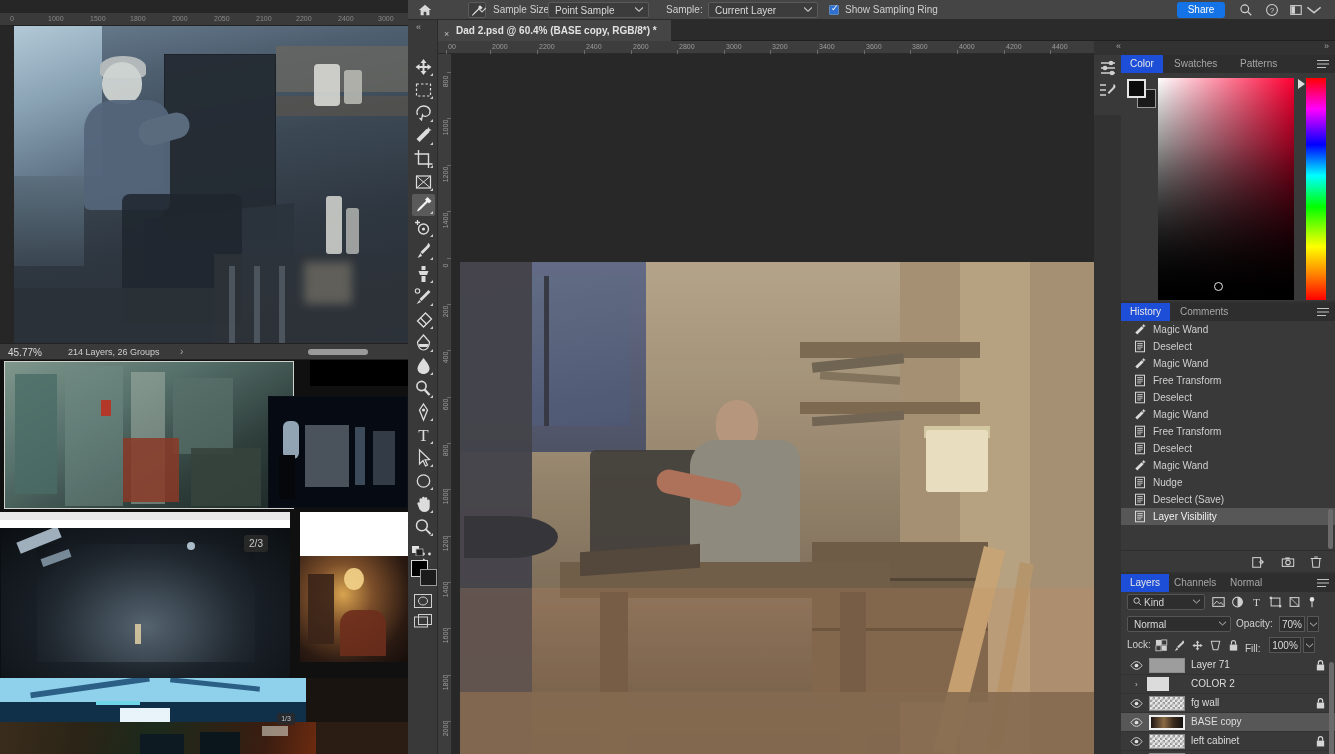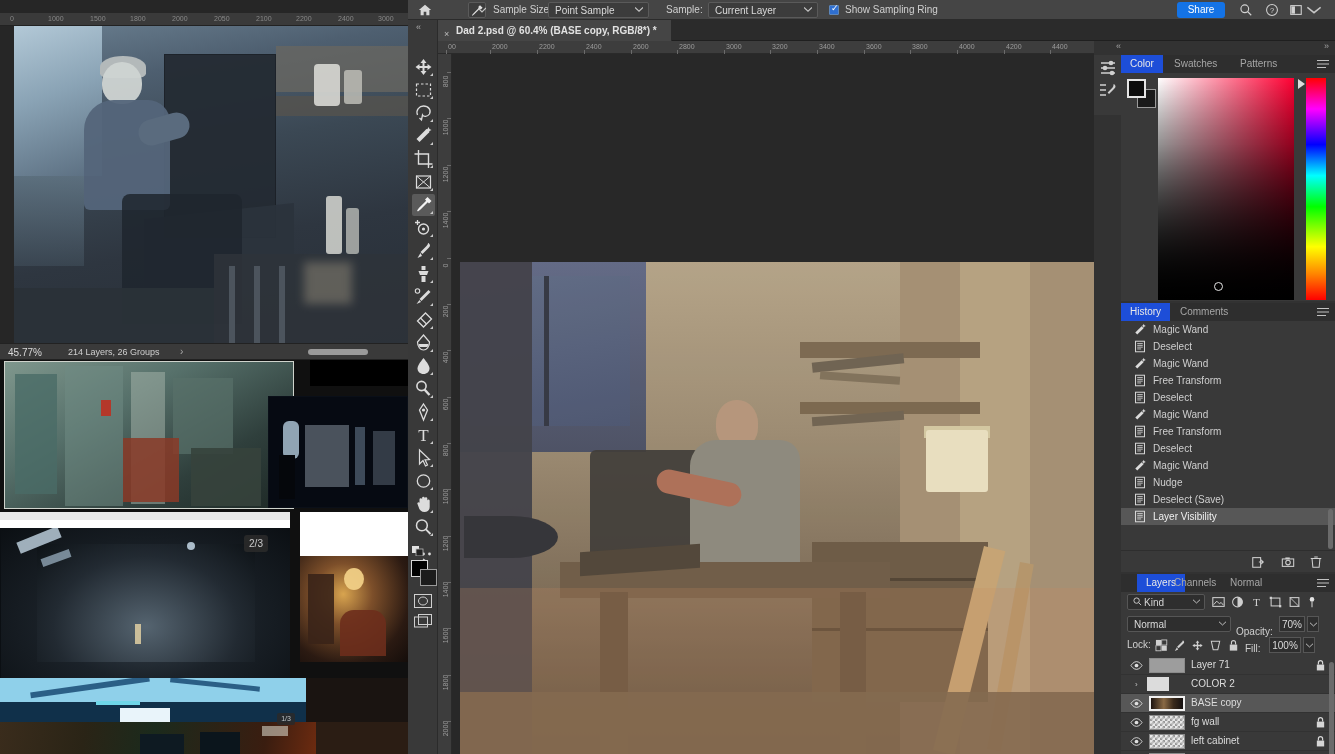--- a/index.html
+++ b/index.html
@@ -232,21 +232,21 @@
   .lrow-filter { position:absolute; left:0; top:18px; width:214px; height:20px; }
   .kindbox { position:absolute; left:6px; top:2px; width:78px; height:16px; background:#2e2e2e; border:1px solid #565656; border-radius:2px;}
   .kindbox .q { position:absolute; left:5px; top:2px; font-size:9px; color:#c6c6c6;}
   .kindbox .k { position:absolute; left:16px; top:2px; font-size:10px; color:#d4d4d4;}
   .kindbox .c { position:absolute; right:4px; top:4px;}
   .fico { position:absolute; top:3px; width:15px; height:14px;}
   .lrow-blend { position:absolute; left:0; top:40px; width:214px; height:20px; }
   .blendbox { position:absolute; left:6px; top:2px; width:104px; height:16px; background:#2e2e2e; border:1px solid #565656; border-radius:2px; }
   .blendbox span { position:absolute; left:6px; top:2px; font-size:10px; color:#dadada;}
   .blendbox .c { position:absolute; right:4px; top:4px;}
-  .oplabel { position:absolute; left:115px; top:12px; font-size:10px; color:#d0d0d0;}
+  .oplabel { position:absolute; left:115px; top:4px; font-size:10px; color:#d0d0d0;}
   .opval { position:absolute; left:158px; top:2px; width:26px; height:16px; background:#2e2e2e; border:1px solid #565656;
      font-size:10px; color:#dadada; text-align:center; line-height:15px;}
   .opcar { position:absolute; left:186px; top:2px; width:12px; height:16px; background:#2e2e2e; border:1px solid #565656;}
   .lrow-lock { position:absolute; left:0; top:62px; width:214px; height:18px; }
   .lockl { position:absolute; left:6px; top:3px; font-size:10px; color:#d0d0d0;}
   .lkico { position:absolute; top:3px; width:13px; height:13px;}
   .filll { position:absolute; left:124px; top:7px; font-size:10px; color:#d0d0d0;}
   .fillval{ position:absolute; left:148px; top:1px; width:32px; height:16px; background:#2e2e2e; border:1px solid #565656;
      font-size:10px; color:#dadada; text-align:center; line-height:15px;}
   .fillcar{ position:absolute; left:182px; top:1px; width:12px; height:16px; background:#2e2e2e; border:1px solid #565656;}
@@ -816,21 +816,21 @@
             </svg>
           <svg class="fi" style="left:188px" viewBox="0 0 16 16">
             <path d="M3.5 4 L12.5 4 L11.6 14 L4.4 14 Z" fill="none" stroke="#cfcfcf" stroke-width="1.2"></path>
             <path d="M2 4 H14 M6 2.2 H10" stroke="#cfcfcf" stroke-width="1.2"></path>
             </svg>
         </div>
       </div>
 
       <div class="panel" id="layersPanel">
         <div class="ptabs">
-          <div class="ptab active" style="left:16px">Layers</div>
+          <div class="ptab active" style="left:0">Layers</div>
           <div class="ptab" style="left:44px">Channels</div>
           <div class="ptab" style="left:100px">Normal</div>
           <svg class="pmenu" width="12" height="10" viewBox="0 0 12 10">
             <path d="M0 1.5 H12 M0 5 H12 M0 8.5 H9" stroke="#c2c2c2" stroke-width="1.2"></path>
             </svg>
         </div>
 
         <div class="lrow-filter">
           <div class="kindbox">
             <svg class="q" width="9" height="9" viewBox="0 0 10 10">
@@ -930,43 +930,43 @@
                   <path d="M3.7 6 L3.7 4 a2.3 2.3 0 0 1 4.6 0 L8.3 6" fill="none" stroke="#d6d6d6" stroke-width="1.3"></path>
                 </svg></span>
             </div>
             <div class="lrow">
               <span class="lexp">›</span>
               <span class="lthumb" style="border: none; left: 26px; width: 22px; height: 14px;">
                 <div style="width:100%;height:100%;background:#dcdcdc;"></div>
               </span>
               <span class="lname">COLOR 2</span>
             </div>
-            <div class="lrow sel">
-              <span class="eye"><svg viewBox="0 0 16 12" width="13" height="11">
-                  <path d="M8 1.2 C12 1.2 14.8 6 14.8 6 C14.8 6 12 10.8 8 10.8 C4 10.8 1.2 6 1.2 6 C1.2 6 4 1.2 8 1.2 Z" fill="none" stroke="#e0e0e0" stroke-width="1.1"></path>
-                  <circle cx="8" cy="6" r="2.3" fill="#e0e0e0"></circle>
-                </svg></span>
-              <span class="lthumb" style="border: 2px solid rgb(240, 240, 240);">
-                <div style="width:100%;height:100%;background:linear-gradient(90deg,#1d1410,#8a6a45 40%,#3a2a1c 70%,#141010);"></div>
-              </span>
-              <span class="lname">BASE copy</span>
-            </div>
             <div class="lrow">
               <span class="eye"><svg viewBox="0 0 16 12" width="13" height="11">
                   <path d="M8 1.2 C12 1.2 14.8 6 14.8 6 C14.8 6 12 10.8 8 10.8 C4 10.8 1.2 6 1.2 6 C1.2 6 4 1.2 8 1.2 Z" fill="none" stroke="#e0e0e0" stroke-width="1.1"></path>
                   <circle cx="8" cy="6" r="2.3" fill="#e0e0e0"></circle>
                 </svg></span>
               <span class="lthumb">
                 <div class="checker"></div>
               </span>
               <span class="lname">fg wall</span>
               <span class="llock"><svg viewBox="0 0 12 14" width="11" height="13">
                   <rect x="2" y="6" width="8" height="6.4" fill="#d6d6d6"></rect>
                   <path d="M3.7 6 L3.7 4 a2.3 2.3 0 0 1 4.6 0 L8.3 6" fill="none" stroke="#d6d6d6" stroke-width="1.3"></path>
                 </svg></span>
+            </div>
+            <div class="lrow sel">
+              <span class="eye"><svg viewBox="0 0 16 12" width="13" height="11">
+                  <path d="M8 1.2 C12 1.2 14.8 6 14.8 6 C14.8 6 12 10.8 8 10.8 C4 10.8 1.2 6 1.2 6 C1.2 6 4 1.2 8 1.2 Z" fill="none" stroke="#e0e0e0" stroke-width="1.1"></path>
+                  <circle cx="8" cy="6" r="2.3" fill="#e0e0e0"></circle>
+                </svg></span>
+              <span class="lthumb" style="border: 2px solid rgb(240, 240, 240);">
+                <div style="width:100%;height:100%;background:linear-gradient(90deg,#1d1410,#8a6a45 40%,#3a2a1c 70%,#141010);"></div>
+              </span>
+              <span class="lname">BASE copy</span>
             </div>
             <div class="lrow">
               <span class="eye"><svg viewBox="0 0 16 12" width="13" height="11">
                   <path d="M8 1.2 C12 1.2 14.8 6 14.8 6 C14.8 6 12 10.8 8 10.8 C4 10.8 1.2 6 1.2 6 C1.2 6 4 1.2 8 1.2 Z" fill="none" stroke="#e0e0e0" stroke-width="1.1"></path>
                   <circle cx="8" cy="6" r="2.3" fill="#e0e0e0"></circle>
                 </svg></span>
               <span class="lthumb">
                 <div class="checker"></div>
               </span>
               <span class="lname">left cabinet</span>

